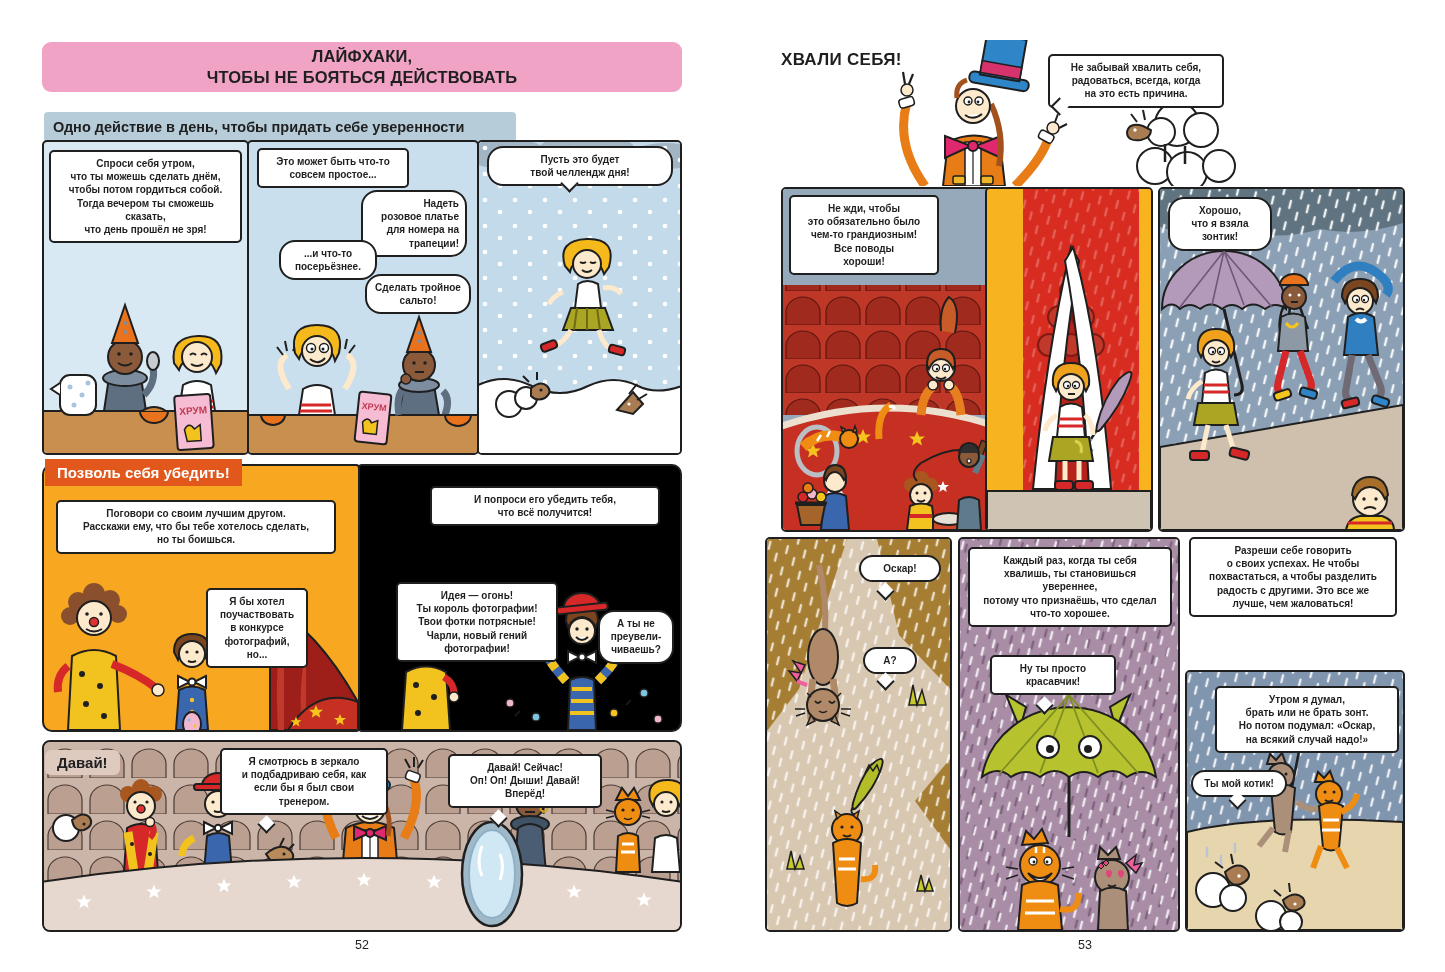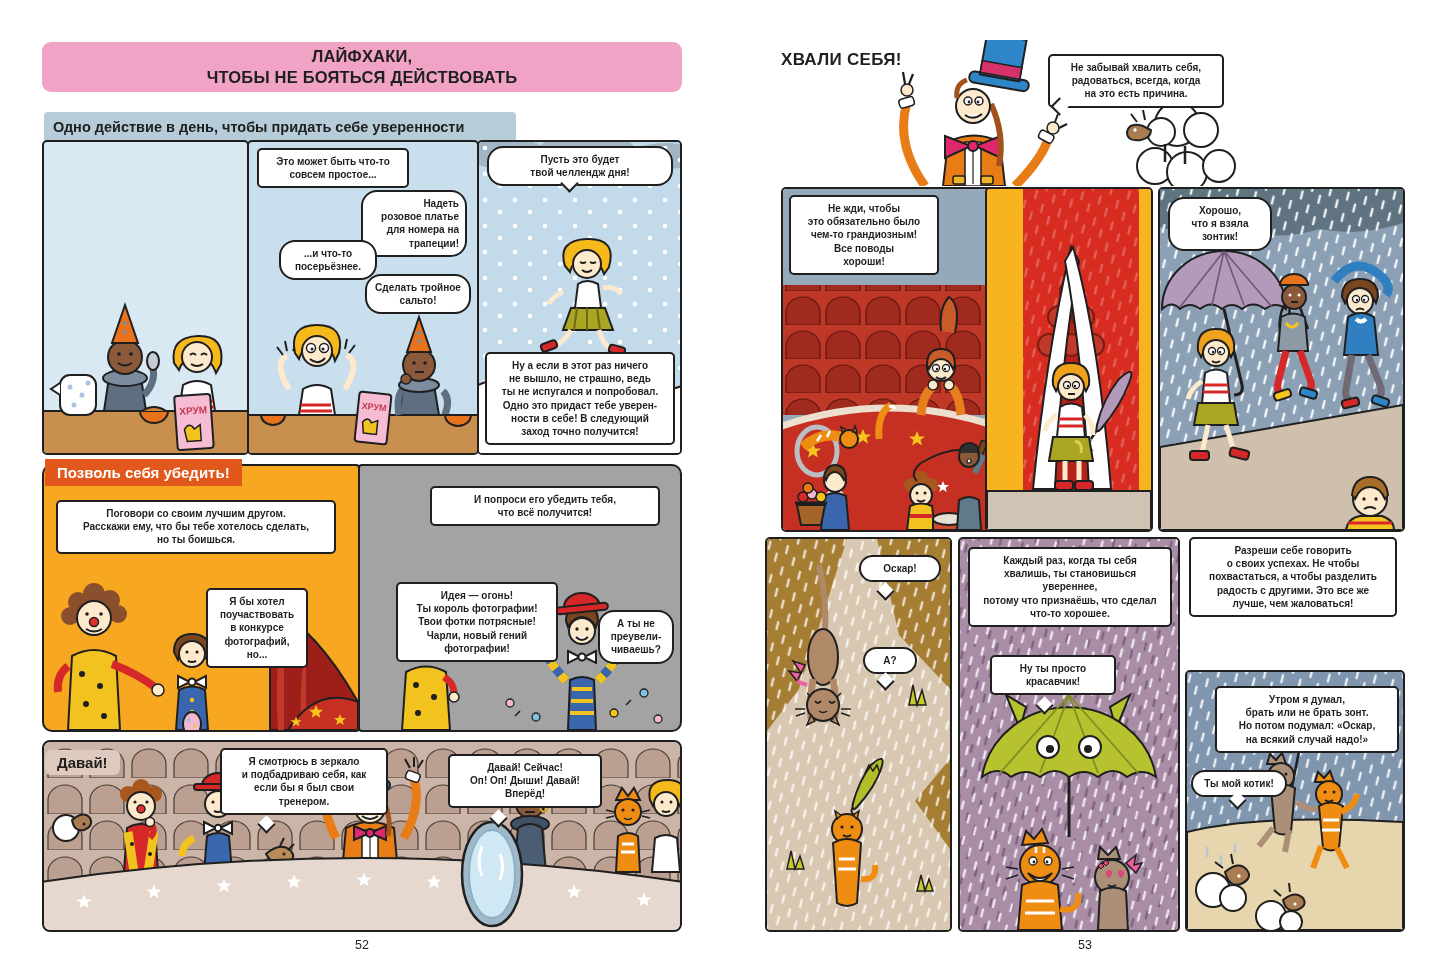--- a/index.html
+++ b/index.html
@@ -58,20 +58,25 @@
   <div class="page" style="left:42px;top:40px;">
 
     <div class="titlebar">
       <div>ЛАЙФХАКИ,</div>
       <div>ЧТОБЫ НЕ БОЯТЬСЯ ДЕЙСТВОВАТЬ</div>
     </div>
 
     <div class="bluestrip">Одно действие в день, чтобы придать себе уверенности</div>
 
     <div class="panel" style="left:0;top:100px;width:207px;height:315px;background:#d9e9f4;">
+      <div class="note" style="left:5px;top:8px;width:193px;">Спроси себя утром,
+что ты можешь сделать днём,
+чтобы потом гордиться собой.
+Тогда вечером ты сможешь сказать,
+что день прошёл не зря!</div>
       <svg width="203" height="170" viewBox="0 0 203 170">
         <rect x="-3" y="128" width="212" height="45" fill="#c98f4f" stroke="#1f1f1f" stroke-width="2"></rect>
         <g>
           <rect x="16" y="92" width="36" height="40" rx="10" fill="#fff" stroke="#1f1f1f" stroke-width="2"></rect>
           <path d="M16 100 l-9 6 9 6" fill="#fff" stroke="#1f1f1f" stroke-width="2"></path>
           <circle cx="26" cy="104" r="2.5" fill="#a9c3e0"></circle>
             <circle cx="38" cy="112" r="2.5" fill="#a9c3e0"></circle>
           <circle cx="30" cy="122" r="2.5" fill="#a9c3e0"></circle>
             <circle cx="44" cy="100" r="2.5" fill="#a9c3e0"></circle>
         </g>
@@ -191,26 +196,20 @@
         </g>
         <g>
           <path d="M138 268 l16 -18 10 12 -10 10 z" fill="#a97c52" stroke="#1f1f1f" stroke-width="2"></path>
           <path d="M150 252 l8 -10 M158 258 l10 -6" stroke="#1f1f1f" stroke-width="2"></path>
           <circle cx="150" cy="262" r="1.6" fill="#fff"></circle>
         </g>
       </svg>
       <div class="note bub" style="left:8px;top:4px;width:186px;">Пусть это будет
 твой челлендж дня!</div>
       <div class="tail" style="left:84px;top:35px;"></div>
-      <div class="note" style="left:6px;top:210px;width:190px;">Ну а если в этот раз ничего
-не вышло, не страшно, ведь
-ты не испугался и попробовал.
-Одно это придаст тебе уверен-
-ности в себе! В следующий
-заход точно получится!</div>
     </div>
 
     <div class="badge" style="left:3px;top:419px;">Позволь себя убедить!</div>
 
     <div class="panel" style="left:0;top:424px;width:318px;height:268px;background:#f7a820;border-radius:10px 4px 4px 10px;">
       <div class="note" style="left:12px;top:34px;width:280px;">Поговори со своим лучшим другом.
 Расскажи ему, что бы тебе хотелось сделать,
 но ты боишься.</div>
       <div class="note" style="left:162px;top:122px;width:102px;">Я бы хотел
 поучаствовать
@@ -258,21 +257,21 @@
           <circle cx="148" cy="102" r="3.5" fill="#fff" stroke="#1f1f1f" stroke-width="2"></circle>
           <circle cx="148" cy="120" r="2.2" fill="#f2c21f"></circle>
             <circle cx="148" cy="132" r="2.2" fill="#f2c21f"></circle>
           <ellipse cx="148" cy="144" rx="9" ry="12" fill="#f0b7cf" stroke="#1f1f1f" stroke-width="2"></ellipse>
           <circle cx="145" cy="140" r="1.5" fill="#7fc4de"></circle>
             <circle cx="151" cy="146" r="1.5" fill="#f5c51e"></circle>
         </g>
       </svg>
     </div>
 
-    <div class="panel" style="left:316px;top:424px;width:324px;height:268px;background:#a3a3a3;border-radius:4px 10px 10px 4px;">
+    <div class="panel" style="left:316px;top:424px;width:324px;height:268px;background:#000000;border-radius:4px 10px 10px 4px;">
       <div class="note" style="left:70px;top:20px;width:230px;">И попроси его убедить тебя,
 что всё получится!</div>
       <div class="note" style="left:36px;top:116px;width:162px;">Идея — огонь!
 Ты король фотографии!
 Твои фотки потрясные!
 Чарли, новый гений
 фотографии!</div>
       <div class="note bub" style="left:238px;top:144px;width:76px;">А ты не
 преувели-
 чиваешь?</div>

